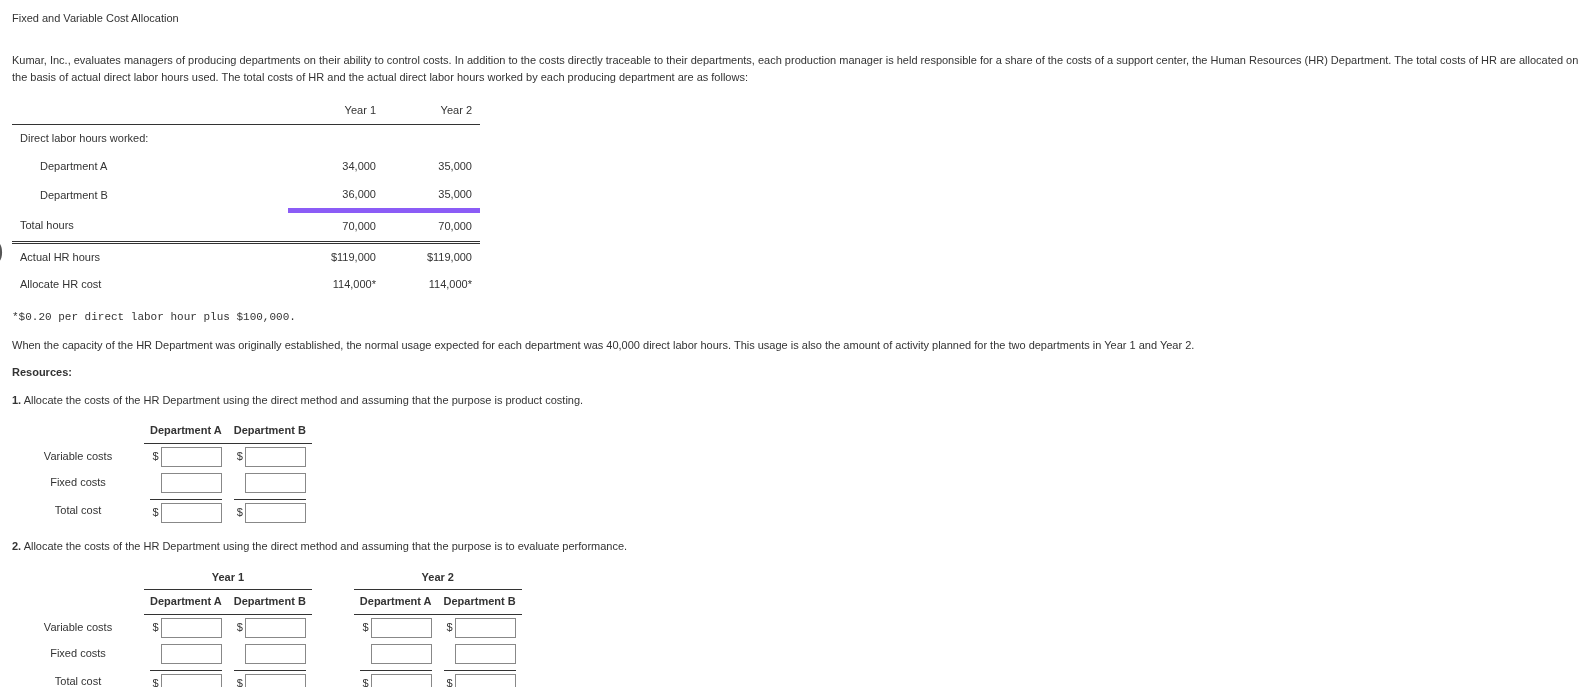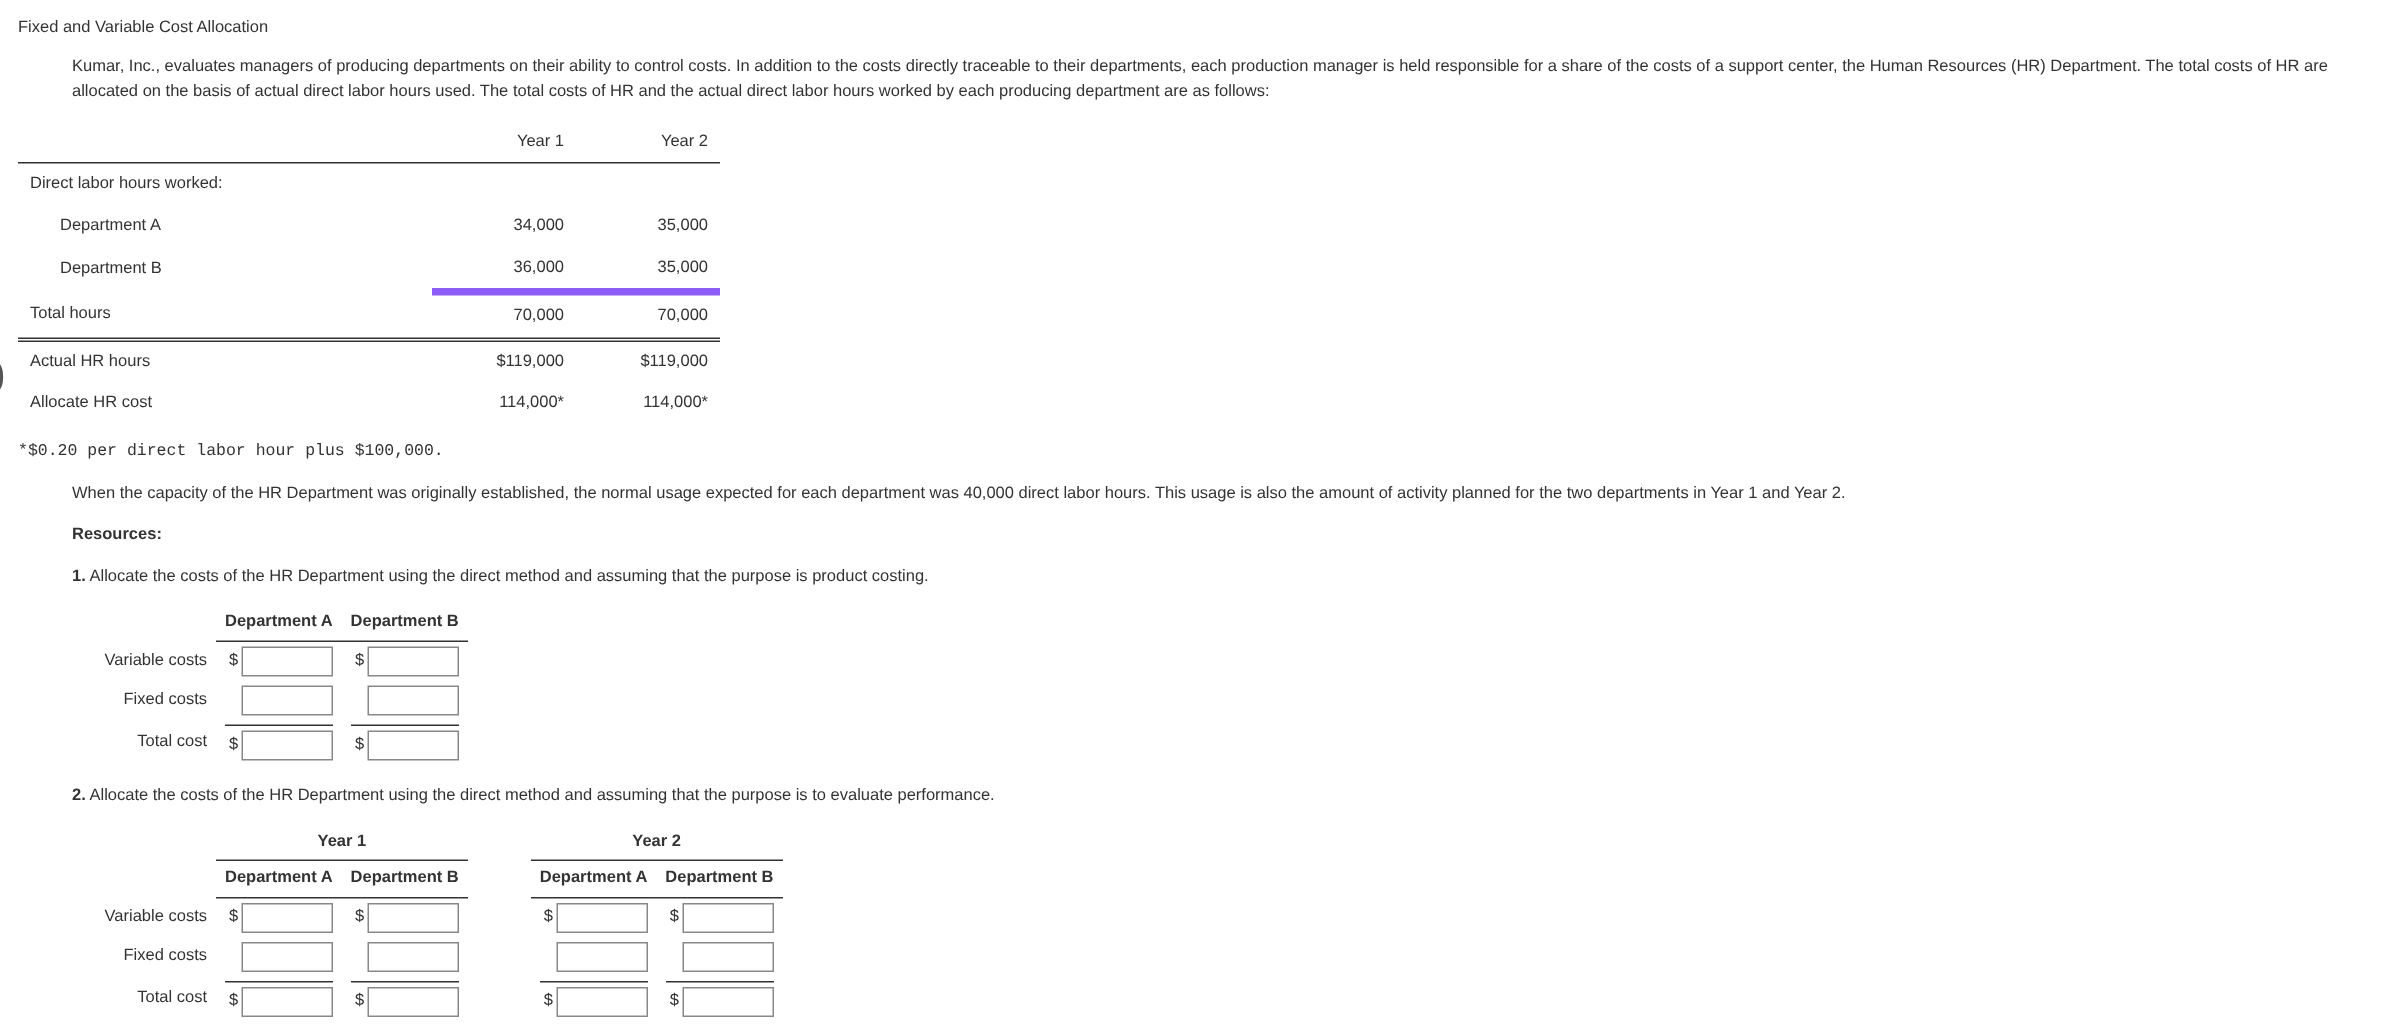--- a/index.html
+++ b/index.html
@@ -6,25 +6,24 @@
     font-family: Arial, Helvetica, sans-serif;
     font-size: 11px;
     color: #333;
     margin: 0;
     padding: 10px 12px;
     line-height: 1.6;
     position: relative;
   }
   .title {
     font-size: 11px;
-    margin-bottom: 8px;
+    margin-bottom: 24px;
   }
   .para {
     margin-bottom: 10px;
-    margin-left: 36px;
   }
   .bold { font-weight: bold; }
   table.data {
     border-collapse: collapse;
     margin-top: 4px;
     margin-bottom: 10px;
   }
   table.data th, table.data td {
     padding: 5px 8px;
     text-align: left;
@@ -40,21 +39,21 @@
 
   table.answer {
     border-collapse: collapse;
     margin-top: 4px;
     margin-bottom: 12px;
   }
   table.answer th, table.answer td {
     padding: 3px 6px;
     font-weight: normal;
   }
-  table.answer .rowlabel { min-width: 120px; text-align:right;}
+  table.answer .rowlabel { min-width: 120px; text-align:center;}
   table.answer .colhdr { font-weight: bold; text-align: center; border-bottom: 1px solid #333;}
   table.answer .yrhdr { font-weight: bold; text-align: center; border-bottom: 1px solid #333;}
   .cellwrap { display:flex; align-items:center; justify-content:flex-end; gap:2px; }
   .dollar { font-size:11px; }
   input.ans {
     width: 55px;
     height: 16px;
     border: 1px solid #888;
     font-size: 11px;
     padding: 1px 2px;

